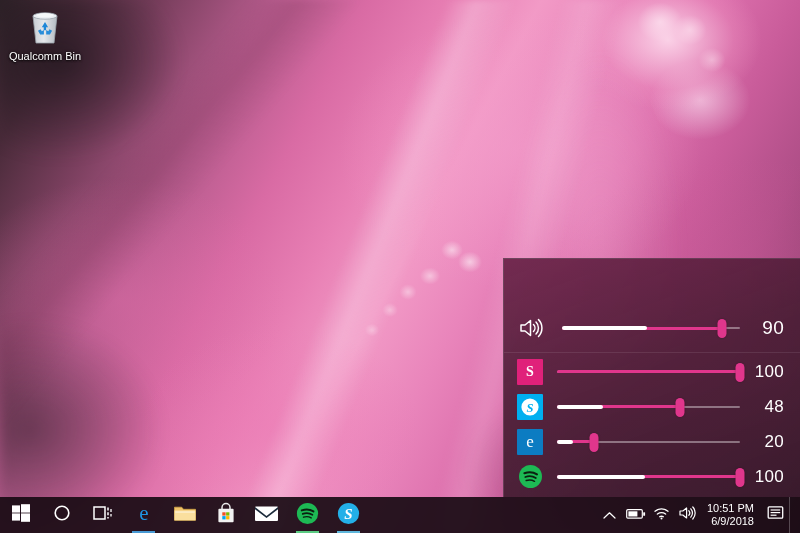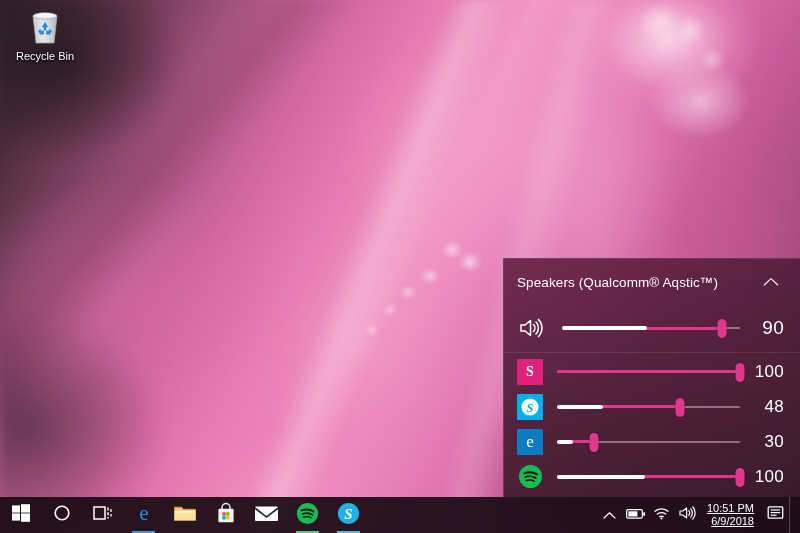--- a/index.html
+++ b/index.html
@@ -148,21 +148,21 @@
   .tb-btn.pinned { width:41px; }
   .tb-btn .running {
     position:absolute; bottom:0; left:9px; width:23px; height:2px; background:#ffffff; opacity:.9;
   }
   .tb-right {
     margin-left:auto; display:flex; align-items:center; height:36px; padding-right:4px;
   }
   .tray-icon { width:26px; height:36px; display:flex; align-items:center; justify-content:center; cursor:pointer; }
   .clock {
     display:flex; flex-direction:column; align-items:flex-end; justify-content:center;
-    height:36px; padding:0 9px 0 6px; font-size:11px; color:#fff; line-height:13px; cursor:pointer;text-decoration:underline;
+    height:36px; padding:0 9px 0 6px; font-size:11px; color:#fff; line-height:13px; cursor:pointer;
   }
   .action-center { width:26px; height:36px; display:flex; align-items:center; justify-content:center; cursor:pointer; }
   .show-desktop { width:7px; height:36px; border-left:1px solid rgba(255,255,255,.25); cursor:pointer; }
 </style>
 </head>
 <body>
 
 <div id="screen">
 
   <div id="wallpaper"></div>
@@ -182,34 +182,26 @@
         <path d="M5 8 L29 8 L26 35 L8 35 Z" fill="url(#rbG)" stroke="#9aa4ac" stroke-width=".8"></path>
         <ellipse cx="17" cy="8" rx="12" ry="3.2" fill="#e9eef2" stroke="#9aa4ac" stroke-width=".8"></ellipse>
         <ellipse cx="17" cy="7.2" rx="8.5" ry="2.1" fill="#f7fafc" opacity=".85"></ellipse>
         <g fill="#1e88d8">
           <path d="M17 14 l3.1 5.3 h-2 v3 h-2.4 v-3 h-1.9 z"></path>
           <path d="M12.2 26.5 l-2.2-3.8 2.6-1.5 1.2 2.1 2.1-1.2 v4.4 z" opacity=".95"></path>
           <path d="M21.9 26.5 l2.2-3.8 -2.6-1.5 -1.2 2.1 -2.1-1.2 v4.4 z" opacity=".95"></path>
         </g>
       </svg>
     </div>
-    <div class="label">Recycle Bin</div>
+    <div class="label">Qualcomm Bin</div>
   </div>
 
   <div id="flyout">
     <div id="flyout-inner">
 
-      <div class="device-header">
-        <span class="device-name">Speakers (Qualcomm® Aqstic™)</span>
-        <span class="collapse-btn">
-          <svg width="16" height="10" viewBox="0 0 16 10">
-            <path d="M1.2 8 L8 1.6 L14.8 8" fill="none" stroke="#ffffff" stroke-width="1.3" stroke-linecap="round" stroke-linejoin="round" opacity=".95"></path>
-          </svg>
-        </span>
-      </div>
 
       <div class="master-row">
         <span class="master-icon">
           <svg width="26" height="22" viewBox="0 0 26 22">
             <path d="M3 8 H7 L12.5 3.5 V18.5 L7 14 H3 Z" fill="none" stroke="#fff" stroke-width="1.5" stroke-linejoin="round"></path>
             <path d="M15.5 7.5 a5 5 0 0 1 0 7" fill="none" stroke="#fff" stroke-width="1.5" stroke-linecap="round"></path>
             <path d="M18 5 a8.5 8.5 0 0 1 0 12" fill="none" stroke="#fff" stroke-width="1.5" stroke-linecap="round"></path>
             <path d="M20.5 2.6 a12 12 0 0 1 0 16.8" fill="none" stroke="#fff" stroke-width="1.5" stroke-linecap="round"></path>
           </svg>
         </span>
@@ -258,21 +250,21 @@
         <div class="app-row">
           <span class="app-icon" style="background:#0c7cc2;">
             <span style="font-size:17px;font-family:'Liberation Serif',serif;font-weight:normal;">e</span>
           </span>
           <span class="slider">
             <span class="track-base"></span>
             <span class="track-pink" style="width:20%"></span>
             <span class="track-white" style="width:9%"></span>
             <span class="thumb" style="left:20%"></span>
           </span>
-          <span class="value">30</span>
+          <span class="value">20</span>
         </div>
 
         <div class="app-row">
           <span class="app-icon" style="background:transparent;">
             <svg width="25" height="25" viewBox="0 0 25 25">
               <circle cx="12.5" cy="12.5" r="11.5" fill="#1db954"></circle>
               <g fill="none" stroke="#0b1f10" stroke-linecap="round">
                 <path d="M6.4 9.2 c4.2-1.5 9.1-1.1 12.6 1.1" stroke-width="2.1"></path>
                 <path d="M7.3 13 c3.5-1.2 7.6-0.8 10.5 1" stroke-width="1.8"></path>
                 <path d="M8.2 16.5 c2.8-0.9 6-0.6 8.3 0.8" stroke-width="1.5"></path>

